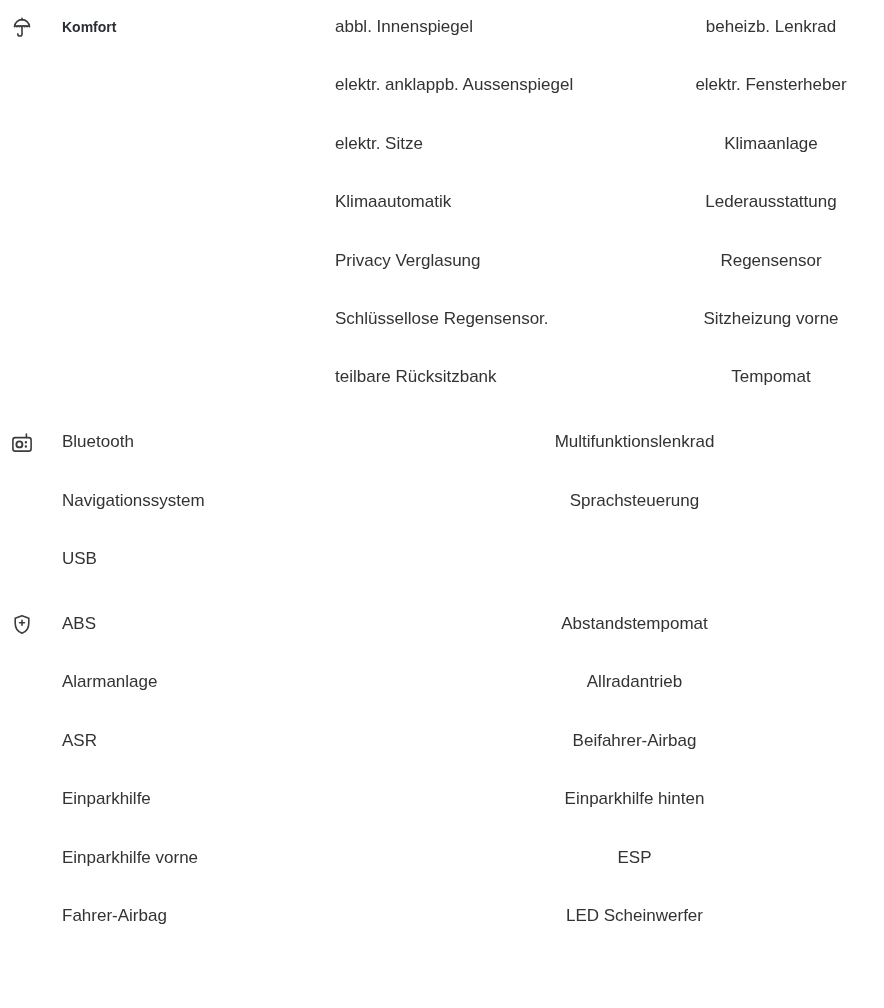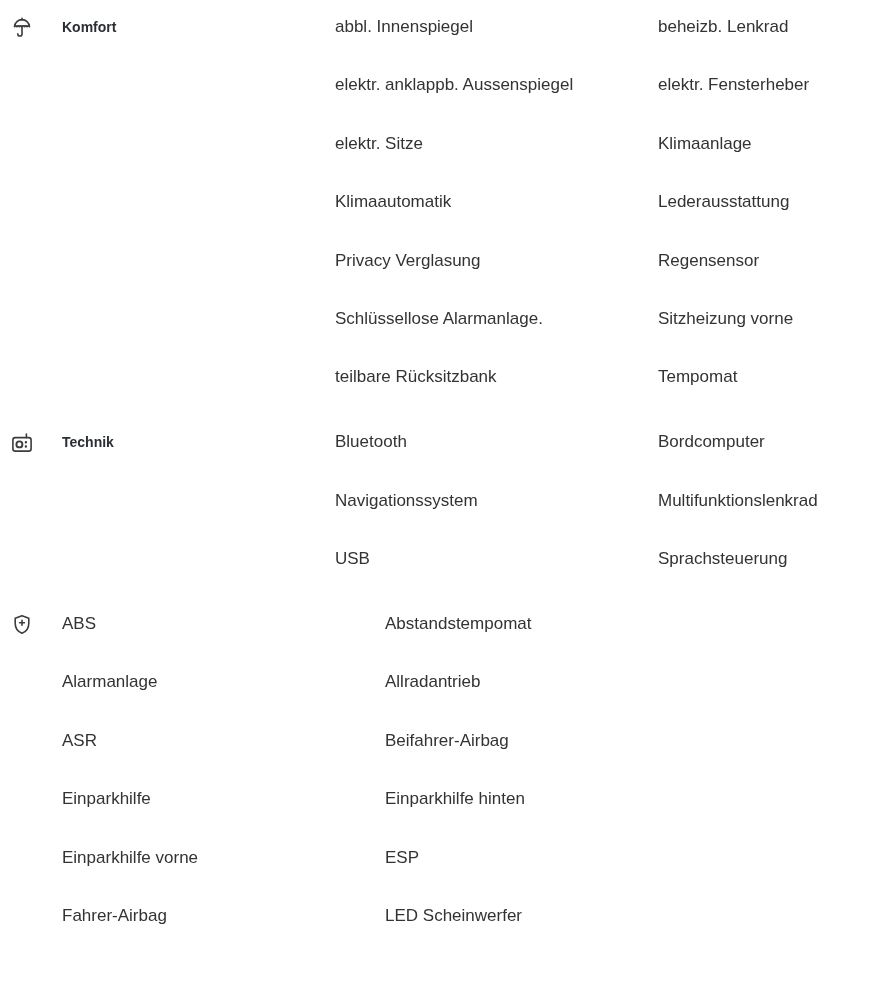--- a/index.html
+++ b/index.html
@@ -46,20 +46,21 @@
     display:flex;
     flex:1;
   }
   .feature-col{
     flex:0 0 323px;
     width:323px;
   }
   .feature-col.col2{
     flex:1;
     width:auto;
+    text-align:center;
   }
   .feature-item{
     font-size:17px;
     line-height:24px;
     margin-bottom:34.4px;
     color:var(--text);
     white-space:nowrap;
   }
 </style>
 </head>
@@ -76,21 +77,21 @@
       </svg>
     </div>
     <div class="section-title">Komfort</div>
     <div class="features">
       <div class="feature-col col1">
           <div class="feature-item">abbl. Innenspiegel</div>
           <div class="feature-item">elektr. anklappb. Aussenspiegel</div>
           <div class="feature-item">elektr. Sitze</div>
           <div class="feature-item">Klimaautomatik</div>
           <div class="feature-item">Privacy Verglasung</div>
-          <div class="feature-item">Schlüssellose Alarmanlage.</div>
+          <div class="feature-item">Schlüssellose Regensensor.</div>
           <div class="feature-item">teilbare Rücksitzbank</div>
         </div>
       <div class="feature-col col2">
           <div class="feature-item">beheizb. Lenkrad</div>
           <div class="feature-item">elektr. Fensterheber</div>
           <div class="feature-item">Klimaanlage</div>
           <div class="feature-item">Lederausstattung</div>
           <div class="feature-item">Regensensor</div>
           <div class="feature-item">Sitzheizung vorne</div>
           <div class="feature-item">Tempomat</div>
@@ -101,29 +102,27 @@
   <div class="section">
     <div class="section-icon-cell">
       <svg viewBox="0 0 24 24" fill="none" stroke="currentColor" stroke-width="1.6" stroke-linecap="round" stroke-linejoin="round">
         <path d="M16.4 6.6 V3.1"></path>
         <rect x="2.9" y="6.6" width="18.2" height="13.5" rx="2.4"></rect>
         <circle cx="9.4" cy="13.4" r="3" stroke-width="1.9"></circle>
         <circle cx="15.9" cy="11.3" r="0.6" fill="currentColor" stroke-width="1.2"></circle>
         <circle cx="15.9" cy="15.5" r="0.6" fill="currentColor" stroke-width="1.2"></circle>
       </svg>
     </div>
-    <div class="section-title">Technik</div>
     <div class="features">
       <div class="feature-col col1">
           <div class="feature-item">Bluetooth</div>
           <div class="feature-item">Navigationssystem</div>
           <div class="feature-item">USB</div>
         </div>
       <div class="feature-col col2">
-          <div class="feature-item">Bordcomputer</div>
           <div class="feature-item">Multifunktionslenkrad</div>
           <div class="feature-item">Sprachsteuerung</div>
         </div>
     </div>
   </div>
 
   <div class="section">
     <div class="section-icon-cell">
       <svg viewBox="0 0 24 24" fill="none" stroke="currentColor" stroke-width="1.6" stroke-linecap="round" stroke-linejoin="round">
         <path d="M12 2.8 L18.8 5.3 V10.2 C18.8 15.1 16 18.7 12 20.3 C8 18.7 5.2 15.1 5.2 10.2 V5.3 Z"></path>

